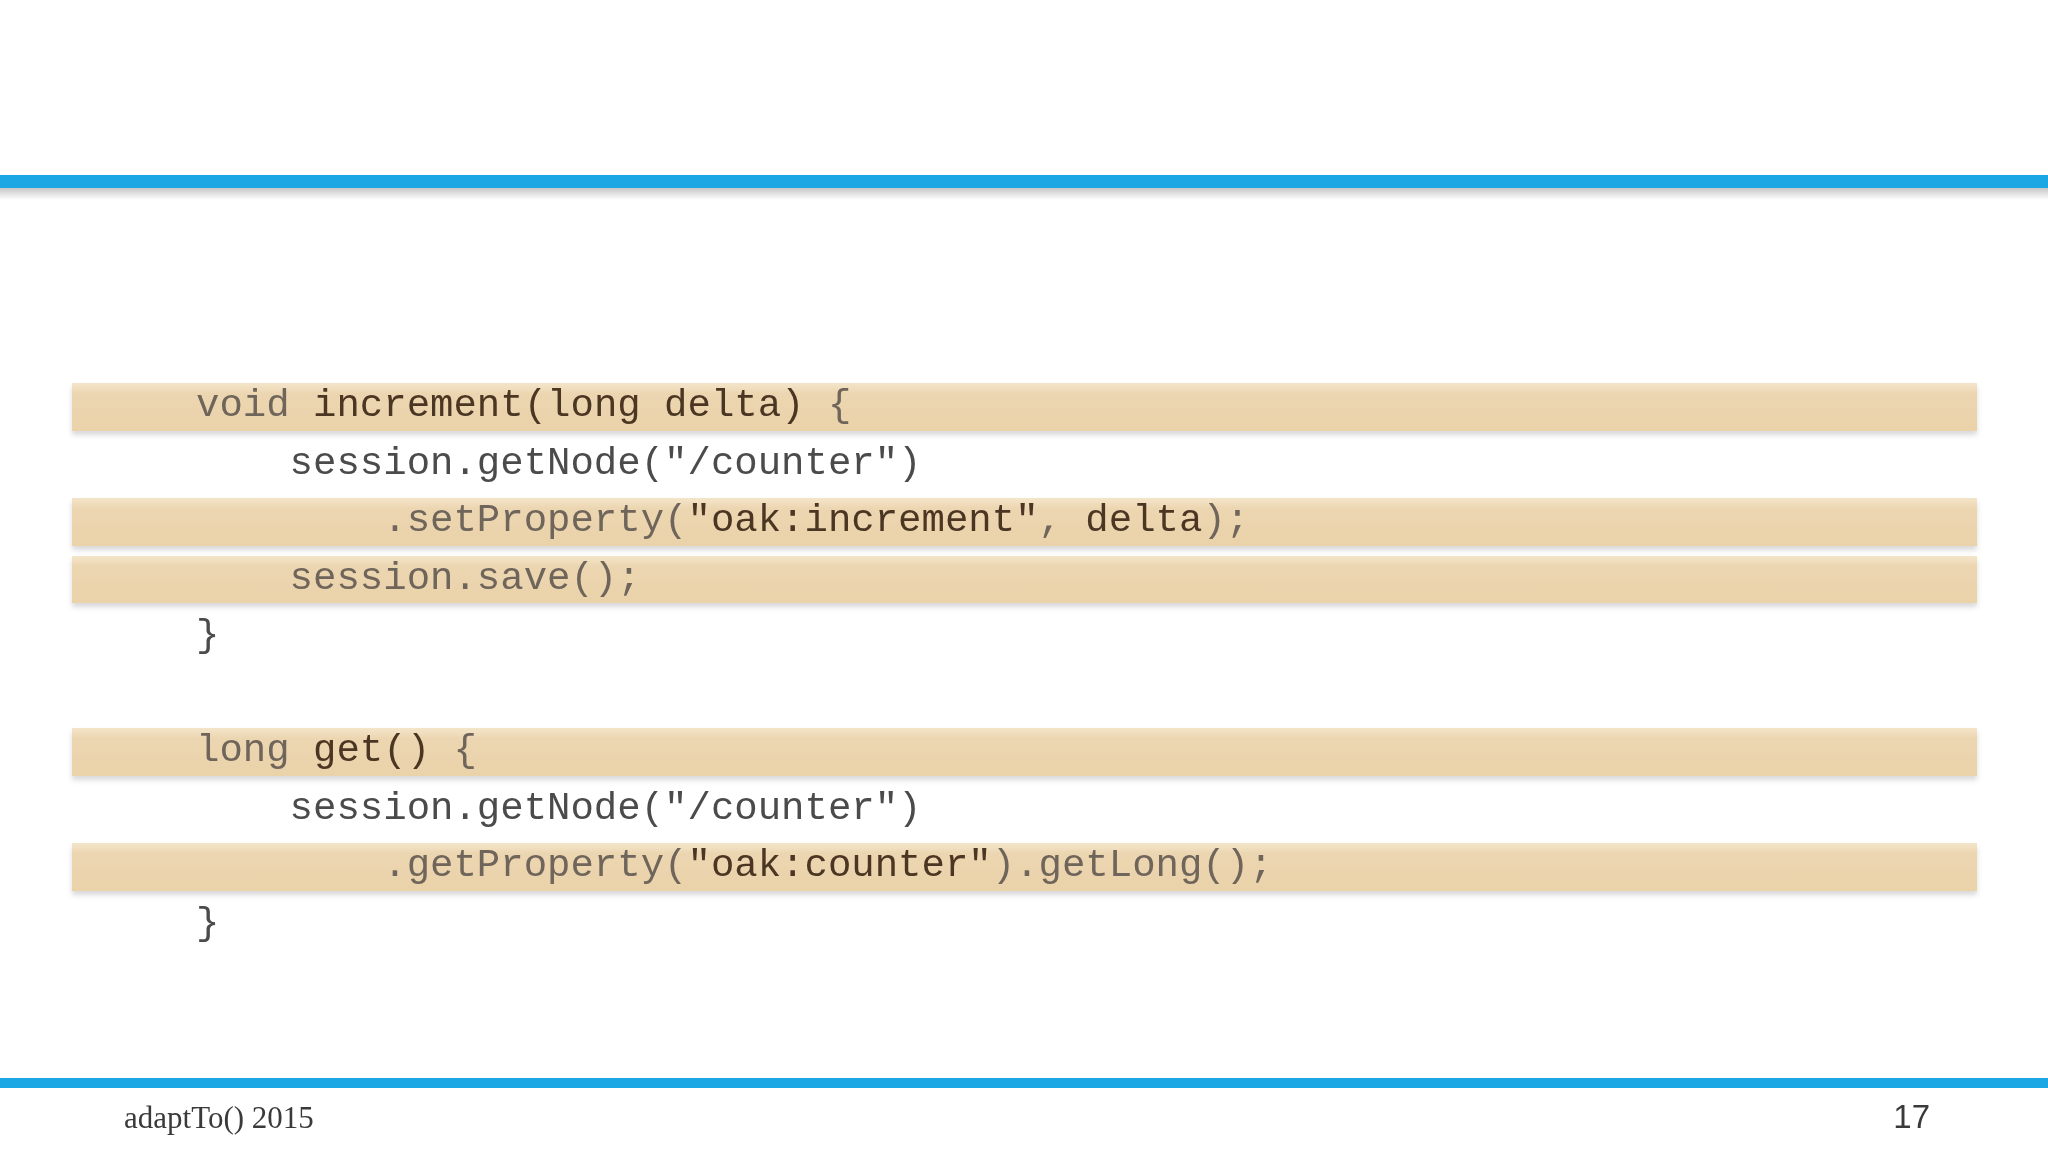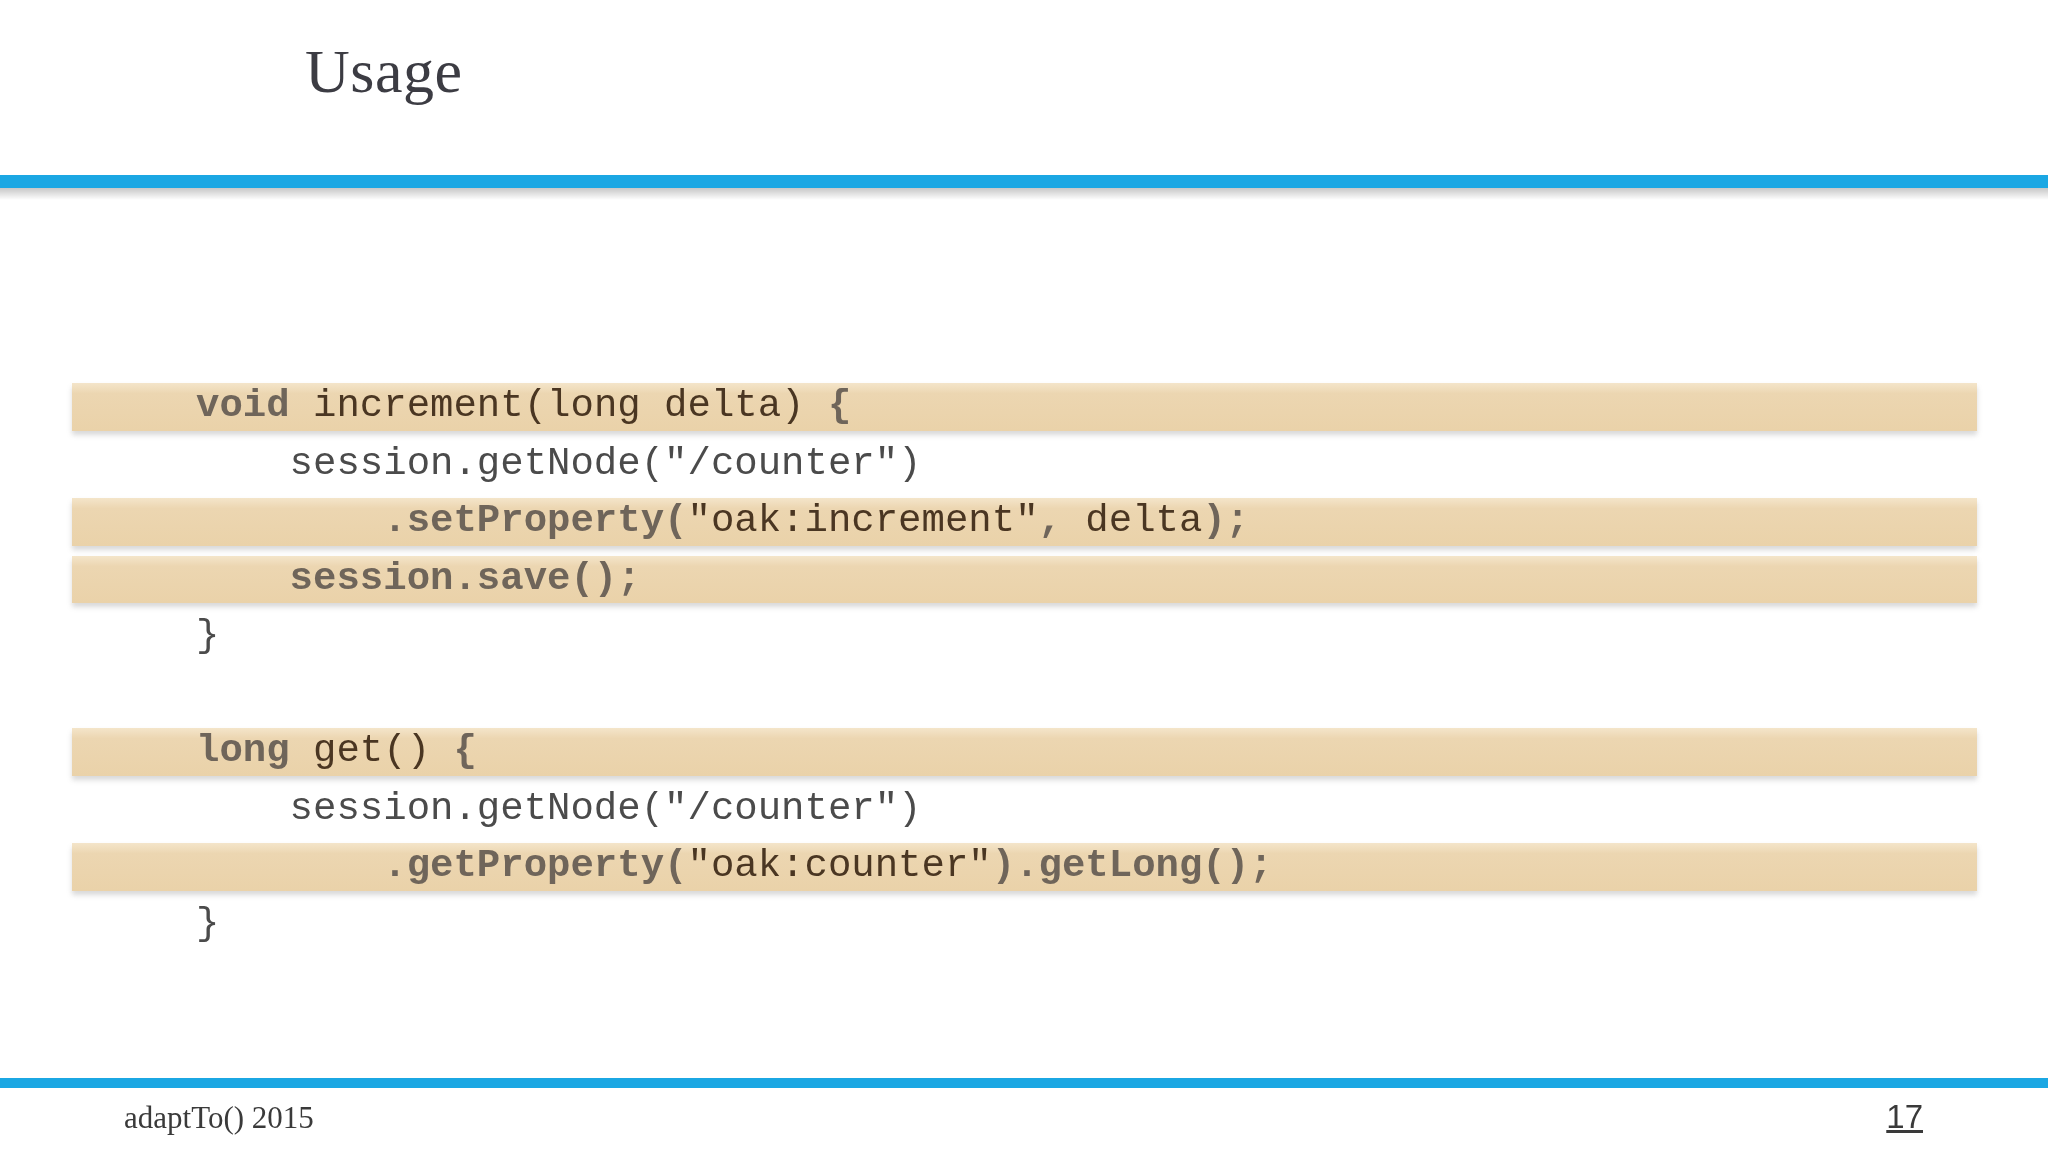--- a/index.html
+++ b/index.html
@@ -79,45 +79,44 @@
     padding-left:124px;
   }
   .code-line .bar{
     position:absolute;
     left:0;right:0;top:5px;bottom:5px;
     background:linear-gradient(var(--hl-bg-top), var(--hl-bg) 22%, #EAD2A9 100%);
     box-shadow:0 4px 5px rgba(120,120,120,0.28);
     z-index:0;
   }
   .code-line .seg{position:relative;z-index:1;}
-  .code-line.hl .seg{color:var(--code-hl-normal);font-weight:bold;}
+  .code-line.hl .seg{color:var(--code-hl-normal);}
   .code-line .seg.b{font-weight:normal;color:var(--code-bold);}
   
   .rule-bottom{
     position:absolute;left:0;top:1078px;
     width:100%;height:10px;
     background:var(--accent);
   }
   .footer-left{
     position:absolute;left:124px;top:1100px;
     font-size:31px;color:#3a3a3a;text-align:right;
   }
   .footer-page{
-    position:absolute;right:125px;top:1098px;
+    position:absolute;right:118px;top:1098px;
     font-family:"Liberation Sans", sans-serif;
-    font-size:33px;color:#3a3a3a;text-decoration:underline;
+    font-size:33px;color:#3a3a3a;
   }
 </style>
 </head>
 <body>
 
 <div class="slide">
 
 
-  <h1 class="title">Usage</h1>
 
   <div class="rule-top"></div>
   <div class="rule-top-shadow"></div>
 
   <div class="code" id="code"><div class="code-line hl"><div class="bar"></div><span class="seg">void </span><span class="seg b">increment(long delta)</span><span class="seg"> {</span></div><div class="code-line"><span class="seg">    session.getNode("/counter")</span></div><div class="code-line hl"><div class="bar"></div><span class="seg">        .setProperty(</span><span class="seg b">"oak:increment"</span><span class="seg">, </span><span class="seg b">delta</span><span class="seg">);</span></div><div class="code-line hl"><div class="bar"></div><span class="seg">    session.save();</span></div><div class="code-line"><span class="seg">}</span></div><div class="code-line"></div><div class="code-line hl"><div class="bar"></div><span class="seg">long </span><span class="seg b">get()</span><span class="seg"> {</span></div><div class="code-line"><span class="seg">    session.getNode("/counter")</span></div><div class="code-line hl"><div class="bar"></div><span class="seg">        .getProperty(</span><span class="seg b">"oak:counter"</span><span class="seg">).getLong();</span></div><div class="code-line"><span class="seg">}</span></div></div>
 
   <div class="rule-bottom"></div>
   <span class="footer-left">adaptTo() 2015</span>
   <span class="footer-page">17</span>
 

